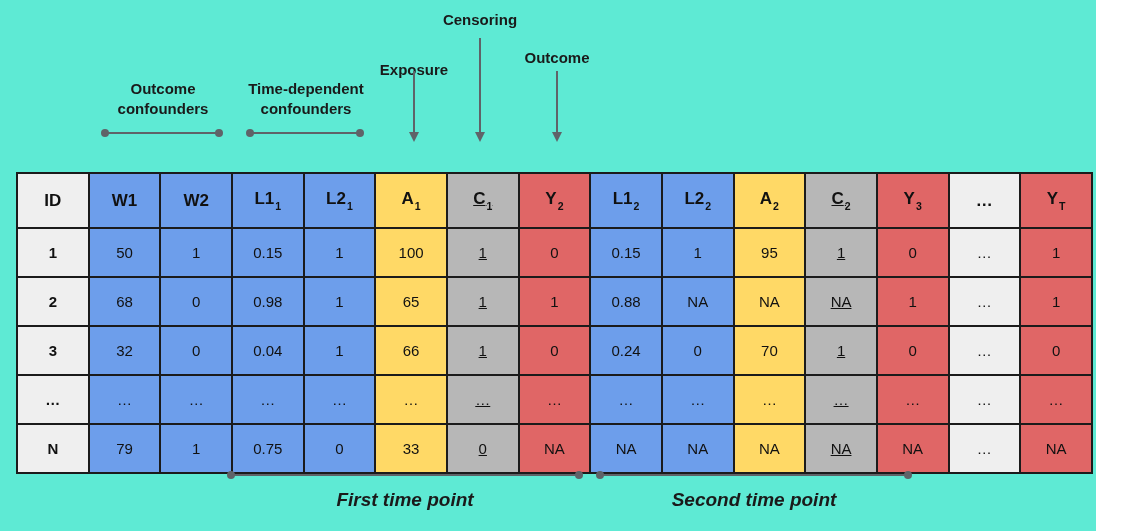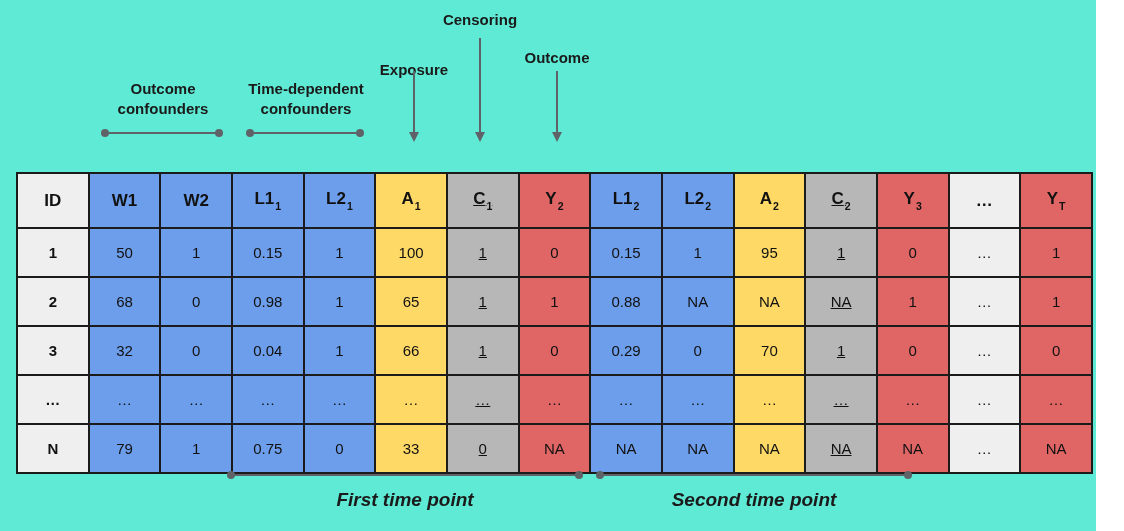--- a/index.html
+++ b/index.html
@@ -187,21 +187,21 @@
         </tr>
         <tr>
           <td class="col-light row-id">3</td>
           <td class="col-blue">32</td>
           <td class="col-blue">0</td>
           <td class="col-blue">0.04</td>
           <td class="col-blue">1</td>
           <td class="col-yellow">66</td>
           <td class="col-gray">1</td>
           <td class="col-red">0</td>
-          <td class="col-blue">0.29</td>
+          <td class="col-blue">0.24</td>
           <td class="col-blue">0</td>
           <td class="col-yellow">70</td>
           <td class="col-gray">1</td>
           <td class="col-red">0</td>
           <td class="col-light">…</td>
           <td class="col-red">0</td>
         </tr>
         <tr>
           <td class="col-light row-id">…</td>
           <td class="col-blue">…</td>

